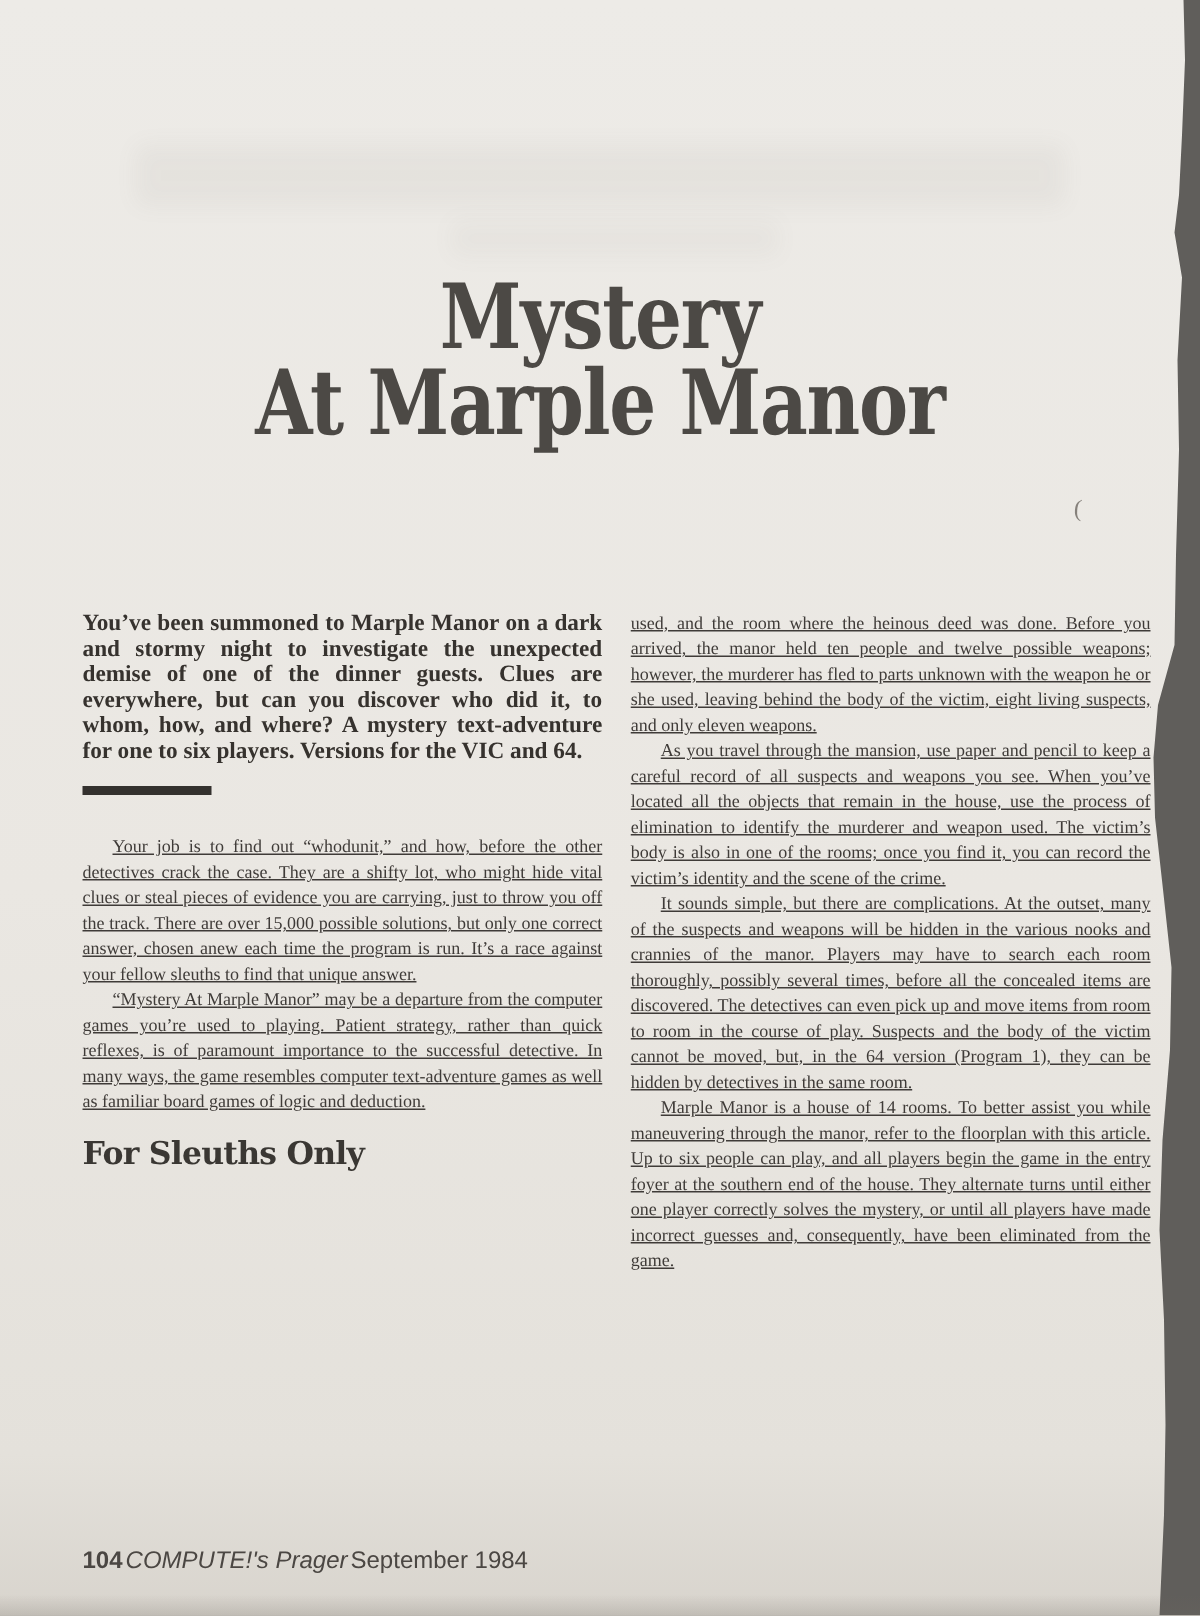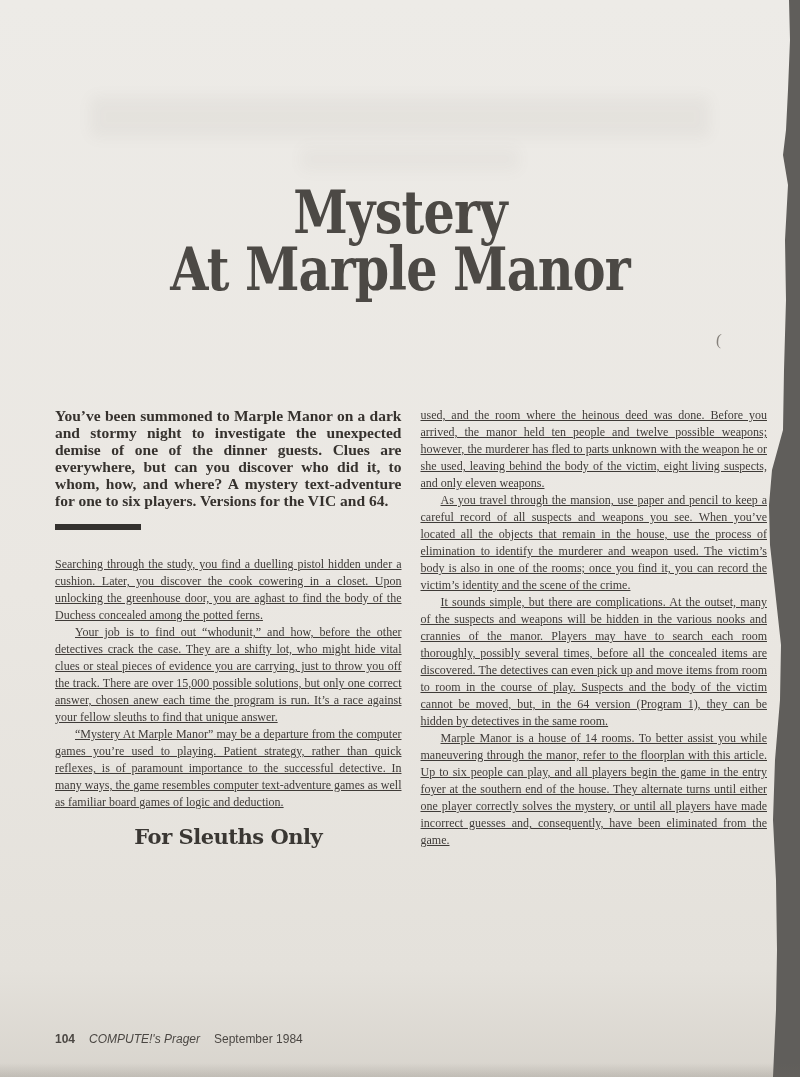--- a/index.html
+++ b/index.html
@@ -51,27 +51,27 @@
     text-align:justify;color:#36322e;
   }
   .rule-bar{
     width:86px;height:6px;background:#34312e;
     margin:15px 0 26px 0;
   }
   .section-heading{
     margin:15px 0 5px 0;
     font-family:"DejaVu Serif", serif;
     font-weight:bold;font-size:21px;line-height:22px;
-    color:#3a3733;letter-spacing:-0.5px;text-align:center;
+    color:#3a3733;letter-spacing:-0.5px;
   }
   .footer{
     position:absolute;left:55px;top:1032px;
     font-family:"Liberation Sans", sans-serif;
-    font-size:12px;color:#4b4743;
-    display:flex;gap:14px;align-items:baseline;
+    font-size:16px;color:#4b4743;
+    display:flex;gap:2px;align-items:baseline;
   }
   .footer .pg{font-weight:bold;}
   .footer .mag{font-style:italic;}
   .torn-edge{position:absolute;top:0;left:755px;width:45px;height:1077px;}
   .paren-artifact{
     position:absolute;left:716px;top:331px;
     font-size:16px;color:#6d6862;opacity:0.8;
     transform:rotate(4deg);
   }
   .bottom-shade{
@@ -88,21 +88,20 @@
   <div class="ghost ghost-1"></div>
   <div class="ghost ghost-2"></div>
 
   <h1 class="title"><span>Mystery</span><br><span>At Marple Manor</span></h1>
 
 
   <div class="columns">
     <div class="col">
       <p class="intro">You’ve been summoned to Marple Manor on a dark and stormy night to investigate the unexpected demise of one of the dinner guests. Clues are everywhere, but can you discover who did it, to whom, how, and where? A mystery text-adventure for one to six players. Versions for the VIC and 64.</p>
       <div class="rule-bar"></div>
-      <p class="body">Searching through the study, you find a duelling pistol hidden under a cushion. Later, you discover the cook cowering in a closet. Upon unlocking the greenhouse door, you are aghast to find the body of the Duchess concealed among the potted ferns.</p>
       <p class="body indent">Your job is to find out “whodunit,” and how, before the other detectives crack the case. They are a shifty lot, who might hide vital clues or steal pieces of evidence you are carrying, just to throw you off the track. There are over 15,000 possible solutions, but only one correct answer, chosen anew each time the program is run. It’s a race against your fellow sleuths to find that unique answer.</p>
       <p class="body indent">“Mystery At Marple Manor” may be a departure from the computer games you’re used to playing. Patient strategy, rather than quick reflexes, is of paramount importance to the successful detective. In many ways, the game resembles computer text-adventure games as well as familiar board games of logic and deduction.</p>
       <h2 class="section-heading">For Sleuths Only</h2>
     </div>
     <div class="col">
       <p class="body">used, and the room where the heinous deed was done. Before you arrived, the manor held ten people and twelve possible weapons; however, the murderer has fled to parts unknown with the weapon he or she used, leaving behind the body of the victim, eight living suspects, and only eleven weapons.</p>
       <p class="body indent">As you travel through the mansion, use paper and pencil to keep a careful record of all suspects and weapons you see. When you’ve located all the objects that remain in the house, use the process of elimination to identify the murderer and weapon used. The victim’s body is also in one of the rooms; once you find it, you can record the victim’s identity and the scene of the crime.</p>
       <p class="body indent">It sounds simple, but there are complications. At the outset, many of the suspects and weapons will be hidden in the various nooks and crannies of the manor. Players may have to search each room thoroughly, possibly several times, before all the concealed items are discovered. The detectives can even pick up and move items from room to room in the course of play. Suspects and the body of the victim cannot be moved, but, in the 64 version (Program 1), they can be hidden by detectives in the same room.</p>
       <p class="body indent">Marple Manor is a house of 14 rooms. To better assist you while maneuvering through the manor, refer to the floorplan with this article. Up to six people can play, and all players begin the game in the entry foyer at the southern end of the house. They alternate turns until either one player correctly solves the mystery, or until all players have made incorrect guesses and, consequently, have been eliminated from the game.</p>
     </div>

